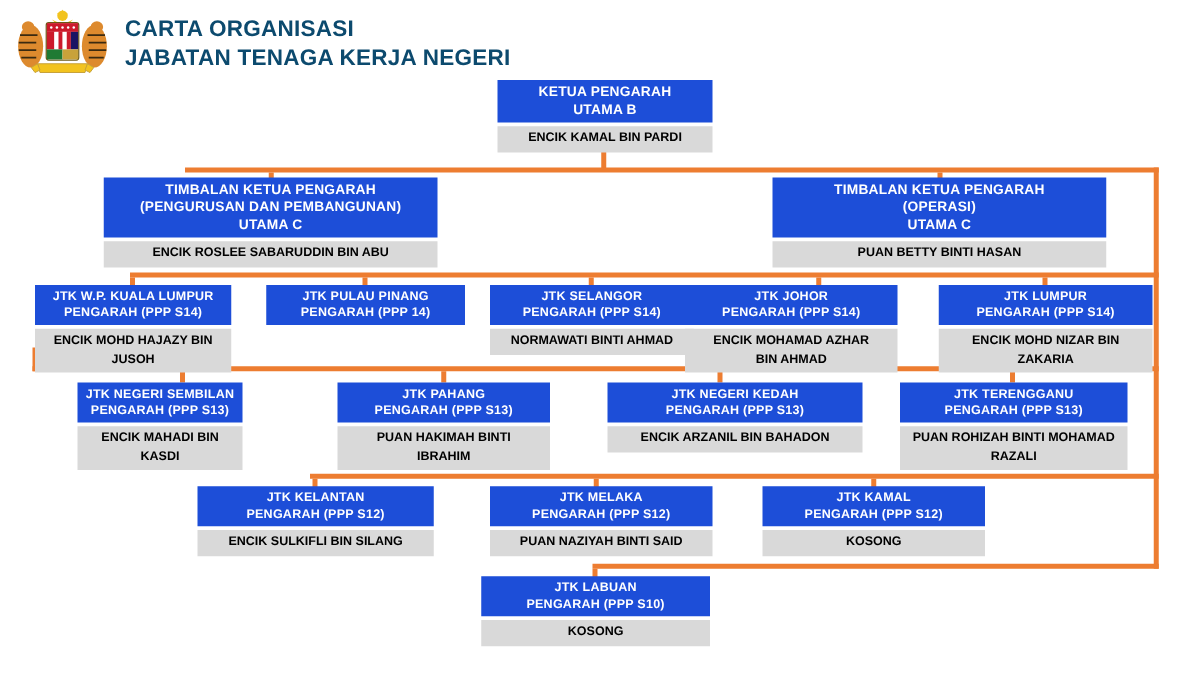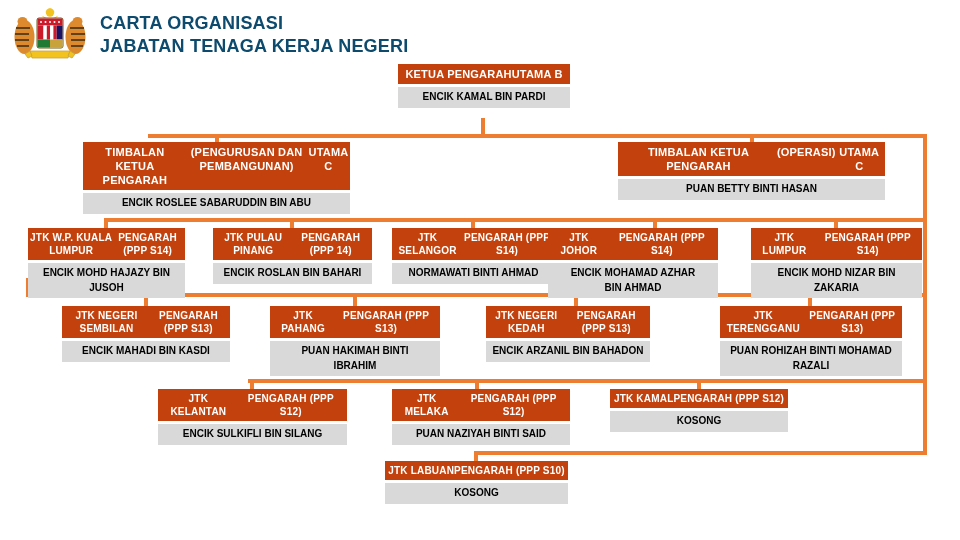--- a/index.html
+++ b/index.html
@@ -6,22 +6,22 @@
   .canvas{position:relative;width:960px;height:540px;background:#ffffff;overflow:hidden;
           font-family:"Liberation Sans","DejaVu Sans",sans-serif;}
   
   .hdr-title{position:absolute;left:100px;top:12px;font-weight:bold;color:#0c4a6e;
              font-size:18px;line-height:1.3;letter-spacing:.2px;}
   .logo{position:absolute;left:10px;top:6px;}
   
   .ln{position:absolute;display:block;background:#ED7D31;}
   
   .node{position:absolute;display:flex;flex-direction:column;gap:3px;}
-  .nt{background:#c2410c;color:#fff;text-align:center;font-weight:bold;
-      display:flex;flex-direction:row;justify-content:center;
+  .nt{background:#1d4ed8;color:#fff;text-align:center;font-weight:bold;
+      display:flex;flex-direction:column;justify-content:center;
       padding:3px 2px;letter-spacing:.2px;}
   .nt div{line-height:1.32;}
   .lvl0 .nt,.lvl1 .nt{font-size:11px;}
   .lvl0 .nt div,.lvl1 .nt div{line-height:1.28;}
   .row .nt{font-size:10px;}
   .np{background:#D9D9D9;color:#000;text-align:center;font-weight:bold;
       font-size:10px;line-height:1.45;padding:3px 4px;white-space:pre-line;}
 </style>
 </head>
 <body>
@@ -127,21 +127,20 @@
       <div>PENGARAH (PPP S14)</div>
     </div>
     <div class="np">ENCIK MOHD HAJAZY BIN
 JUSOH</div>
   </div>
   <div class="node row" style="left:213px;top:228px;width:159px">
     <div class="nt">
       <div>JTK PULAU PINANG</div>
       <div>PENGARAH (PPP 14)</div>
     </div>
-    <div class="np">ENCIK ROSLAN BIN BAHARI</div>
   </div>
   <div class="node row" style="left:392px;top:228px;width:163px">
     <div class="nt">
       <div>JTK SELANGOR</div>
       <div>PENGARAH (PPP S14)</div>
     </div>
     <div class="np">NORMAWATI BINTI AHMAD</div>
   </div>
   <div class="node row" style="left:548px;top:228px;width:170px">
     <div class="nt">
@@ -153,36 +152,36 @@
   </div>
   <div class="node row" style="left:751px;top:228px;width:171px">
     <div class="nt">
       <div>JTK LUMPUR</div>
       <div>PENGARAH (PPP S14)</div>
     </div>
     <div class="np">ENCIK MOHD NIZAR BIN
 ZAKARIA</div>
   </div>
 
-  <div class="node row" style="left:62px;top:306px;width:168px">
+  <div class="node row" style="left:62px;top:306px;width:132px">
     <div class="nt">
       <div>JTK NEGERI SEMBILAN</div>
       <div>PENGARAH (PPP S13)</div>
     </div>
     <div class="np">ENCIK MAHADI BIN KASDI</div>
   </div>
   <div class="node row" style="left:270px;top:306px;width:170px">
     <div class="nt">
       <div>JTK PAHANG</div>
       <div>PENGARAH (PPP S13)</div>
     </div>
     <div class="np">PUAN HAKIMAH BINTI
 IBRAHIM</div>
   </div>
-  <div class="node row" style="left:486px;top:306px;width:164px">
+  <div class="node row" style="left:486px;top:306px;width:204px">
     <div class="nt">
       <div>JTK NEGERI KEDAH</div>
       <div>PENGARAH (PPP S13)</div>
     </div>
     <div class="np">ENCIK ARZANIL BIN BAHADON</div>
   </div>
   <div class="node row" style="left:720px;top:306px;width:182px">
     <div class="nt">
       <div>JTK TERENGGANU</div>
       <div>PENGARAH (PPP S13)</div>

